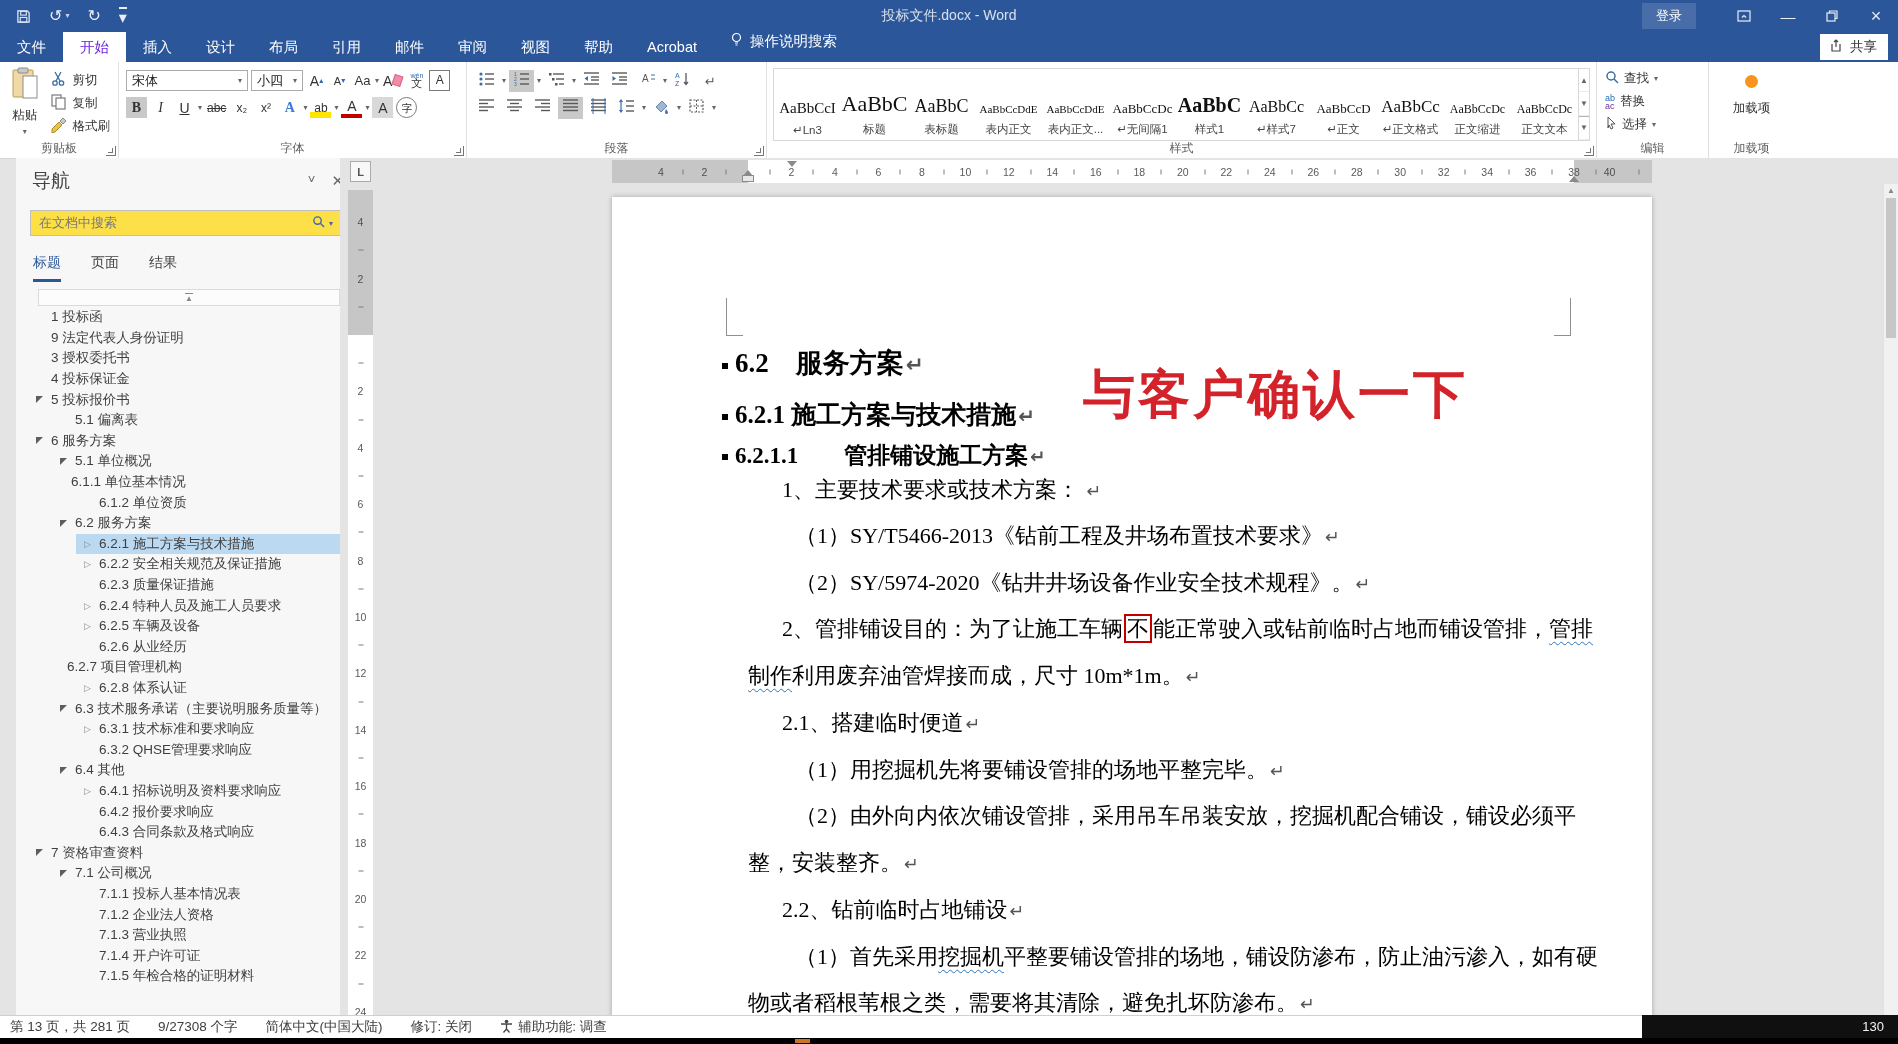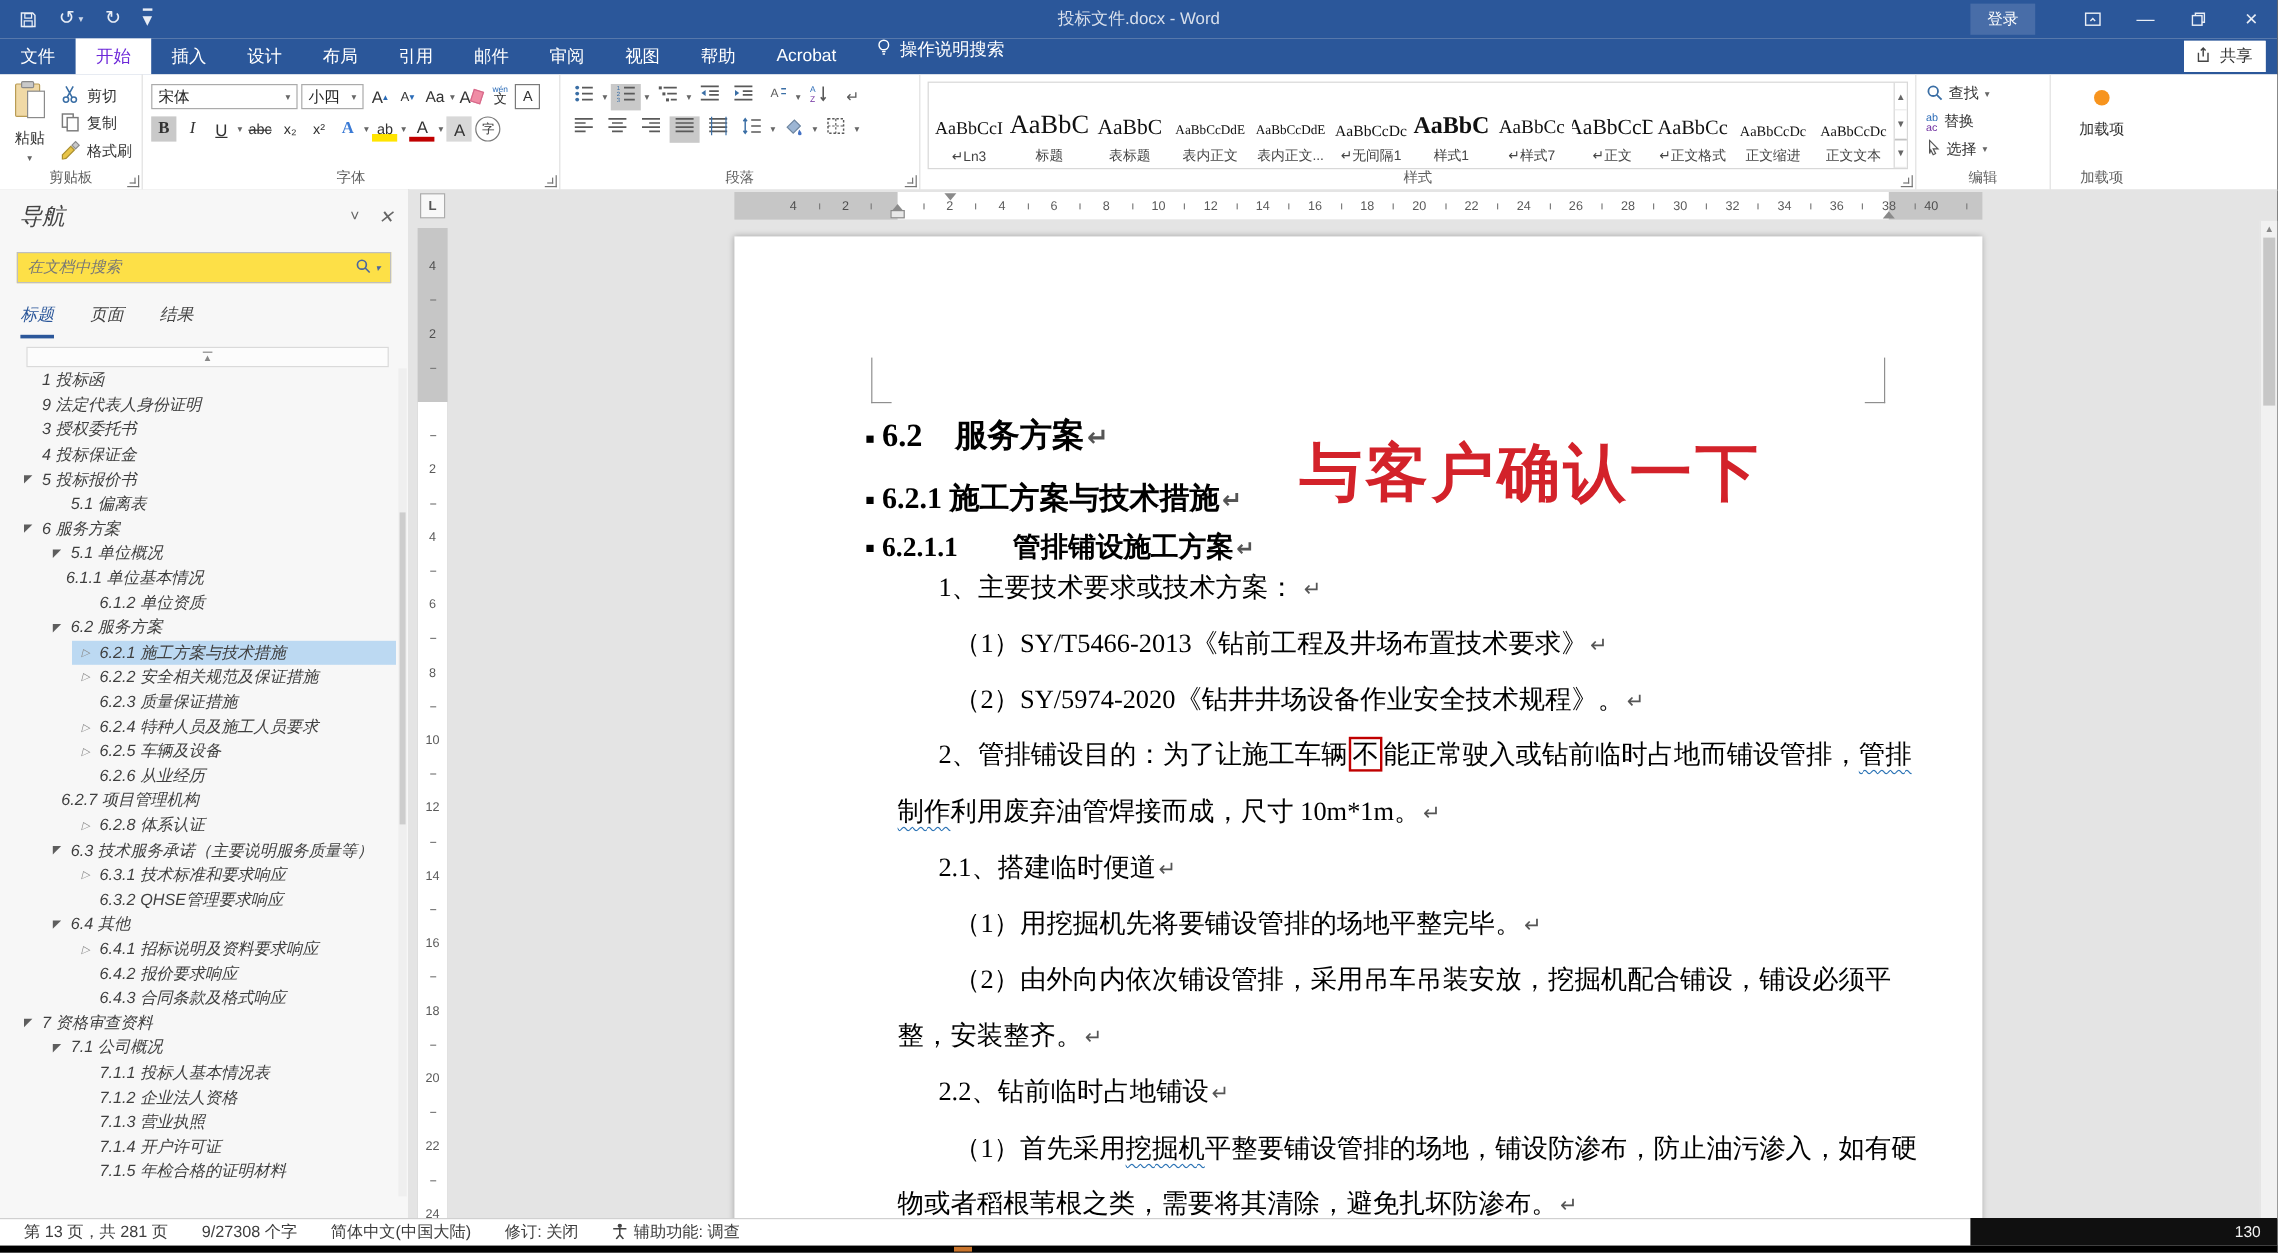--- a/index.html
+++ b/index.html
@@ -60,21 +60,21 @@
   .fk-enc{border:1px solid #7A7A7A;border-radius:50%;font-size:10.5px;padding:1px 2px;line-height:12px;}
   .stylebox{display:flex;align-items:stretch;border:1px solid #D8D8D8;background:#fff;height:71px;margin:1px 2px;}
   .styleitem{width:65px;display:flex;flex-direction:column;align-items:center;justify-content:flex-end;padding:3px 1px;overflow:hidden;}
   .ssample{font-family:"Liberation Serif",serif;color:#111;line-height:1;white-space:nowrap;}
   .sname{font-size:11.5px;color:#444;margin-top:7px;white-space:nowrap;}
   .sscroll{width:19px;border-left:1px solid #D8D8D8;display:flex;flex-direction:column;}
   .sscroll span{flex:1;display:flex;align-items:center;justify-content:center;font-size:8px;color:#666;border-bottom:1px solid #ECECEC;}
   .addin-dot{width:13px;height:13px;border-radius:50%;background:#F7941E;margin-top:8px;}
   .addin-lbl{font-size:12.5px;color:#333;text-align:center;line-height:15px;margin-top:10px;width:46px;}
   
-  .navpane{position:absolute;left:0;top:158px;width:340px;bottom:28px;background:#F7F7F7;border-right:1px solid #C9C9C9;overflow:hidden;font-style:italic;}
+  .navpane{position:absolute;left:16px;top:158px;width:340px;bottom:28px;background:#F7F7F7;border-right:1px solid #C9C9C9;overflow:hidden;}
   .navhead{position:absolute;top:10px;left:16px;right:12px;display:flex;align-items:center;font-size:19px;color:#444;}
   .navhead .hics{margin-left:auto;display:flex;gap:16px;color:#666;font-size:13px;}
   .navsearch{position:absolute;top:52px;left:14px;right:14px;height:26px;background:#fde047;border:1px solid #BFBFBF;display:flex;align-items:center;font-size:13px;color:#777;padding:0 8px;box-sizing:border-box;}
   .navsearch .sic{margin-left:auto;display:flex;align-items:center;gap:4px;color:#4A66A0;}
   .navtabs{position:absolute;top:96px;left:17px;display:flex;gap:30px;font-size:14px;color:#444;}
   .navtab{padding-bottom:7px;}
   .navtab.active{color:#2B579A;border-bottom:3px solid #2B579A;}
   .jumpbar{position:absolute;top:131px;left:22px;right:16px;height:15px;background:#FCFCFC;border:1px solid #DADADA;display:flex;align-items:center;justify-content:center;}
   .jt{font-size:8px;color:#888;border-top:1px solid #888;line-height:7px;padding-top:1px;}
   .navlist{position:absolute;top:149px;left:0;right:10px;}
@@ -112,21 +112,21 @@
   .k-body{font-size:22px;}
   .hbullet{display:inline-block;width:6px;height:6px;background:#000;margin-right:7px;vertical-align:3px;}
   .pmark{color:#555;font-family:"DejaVu Sans",sans-serif;font-size:0.8em;margin-left:2px;}
   .spell{text-decoration:underline;text-decoration-style:wavy;text-decoration-color:#2E75B6;text-decoration-thickness:1px;text-underline-offset:5px;}
   .boxedchar{border:2.5px solid #C00000;padding:0 1px;margin:0 1px;}
   .annotation{position:absolute;left:471px;top:163px;font-size:52px;font-weight:bold;color:#D3222A;letter-spacing:3px;white-space:nowrap;font-family:"Liberation Sans",sans-serif;}
   .docscroll{position:absolute;right:0;top:26px;width:14px;bottom:0;background:#F1F1F1;border-left:1px solid #E2E2E2;}
   .docscroll i{position:absolute;left:2px;right:2px;top:14px;height:140px;background:#C7C7C7;}
   .docscroll b{position:absolute;left:0;right:0;text-align:center;font-size:8px;color:#888;font-weight:normal;}
   
-  .statusbar{position:absolute;left:0;right:0;bottom:6px;height:22px;background:#fff;border-top:1px solid #D0D0D0;display:flex;align-items:center;gap:28px;padding-left:20px;font-size:13.5px;color:#3D3D3D;}
+  .statusbar{position:absolute;left:0;right:0;bottom:6px;height:22px;background:#fff;border-top:1px solid #D0D0D0;display:flex;align-items:center;gap:28px;padding-left:10px;font-size:13.5px;color:#3D3D3D;}
   .sseg{display:flex;align-items:center;gap:5px;white-space:nowrap;}
   .zoomseg{position:absolute;right:0;top:-1px;bottom:0;width:256px;background:#101010;color:#F2F2F2;display:flex;align-items:center;justify-content:flex-end;padding-right:14px;font-size:13px;box-sizing:border-box;}
   .taskbar{position:absolute;left:0;right:0;bottom:0;height:6px;background:#000;}
   .tbicon{position:absolute;left:795px;bottom:1px;width:15px;height:4px;background:#C9742B;}
 </style>
 </head>
 <body>
 
 <div class="app">
 
@@ -447,21 +447,21 @@
             </div>
             <div class="styleitem">
               <div class="ssample" style="font-size: 20px; font-weight: bold;">AaBbC</div>
               <div class="sname">样式1</div>
             </div>
             <div class="styleitem">
               <div class="ssample" style="font-size: 16px;">AaBbCc</div>
               <div class="sname">↵样式7</div>
             </div>
             <div class="styleitem">
-              <div class="ssample" style="font-size: 18px;">AaBbCcD</div>
+              <div class="ssample" style="font-size: 13px;">AaBbCcD</div>
               <div class="sname">↵正文</div>
             </div>
             <div class="styleitem">
               <div class="ssample" style="font-size: 17px;">AaBbCc</div>
               <div class="sname">↵正文格式</div>
             </div>
             <div class="styleitem">
               <div class="ssample" style="font-size: 12px;">AaBbCcDc</div>
               <div class="sname">正文缩进</div>
             </div>

